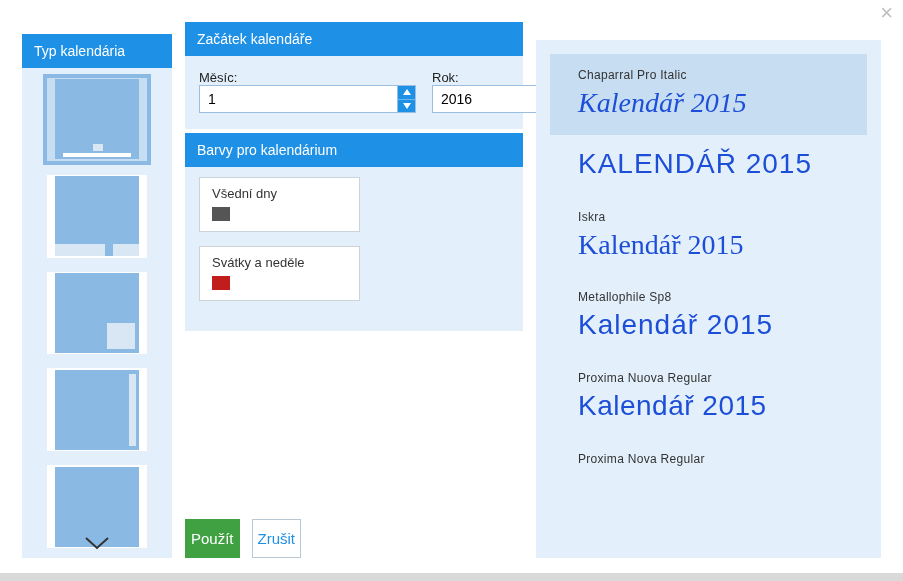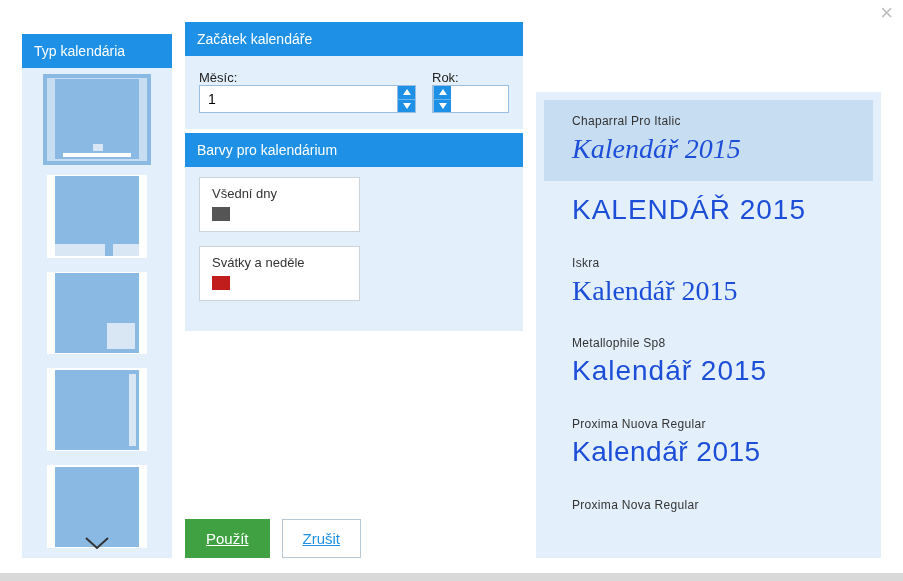--- a/index.html
+++ b/index.html
@@ -139,43 +139,42 @@
   .color-item-label { font-size: 13px; color: #333; margin-bottom: 6px; }
   .swatch { width: 18px; height: 14px; }
 
   .button-row {
     display: flex;
     gap: 12px;
     margin-top: auto;
     padding-top: 18px;
   }
   .btn {
-    padding: 10px 20px;
+    padding: 10px 5px;
     font-size: 15px;
     border: 1px solid transparent;
     cursor: pointer;
-    text-decoration: underline;
   }
   .btn-primary {
     background: #3fa142;
     color: #fff;
   }
   .btn-secondary {
     background: #fff;
     color: #1e90e6;
     border-color: #b8c7d4;
   }
 
   
   .font-list {
     background: #e3f0fb;
-    height: 466px;
+    height: 518px;
     overflow: hidden;
     position: relative;
-    padding: 8px;
+    padding: 14px;
   }
   .font-item {
     padding: 14px 28px 16px 28px;
     cursor: pointer;
   }
   .font-item.selected { background: #c7ddf1; }
   .font-name {
     font-size: 12px;
     color: #333;
     margin-bottom: 6px;
@@ -268,20 +267,21 @@
                     <svg viewBox="0 0 8 6">
                       <polygon points="0,0 4,6 8,0"></polygon>
                     </svg>
                   </div>
               </div>
             </div>
           </div>
           <div class="form-group">
             <span class="form-label">Rok:</span>
             <div class="spinbox">
+              <input type="text" value="2016" style="">
               <div class="spin-buttons">
                 <div class="spin-btn">
                     <svg viewBox="0 0 8 6">
                       <polygon points="0,6 4,0 8,6"></polygon>
                     </svg>
                   </div>
                 <div class="spin-btn">
                     <svg viewBox="0 0 8 6">
                       <polygon points="0,0 4,6 8,0"></polygon>
                     </svg>

